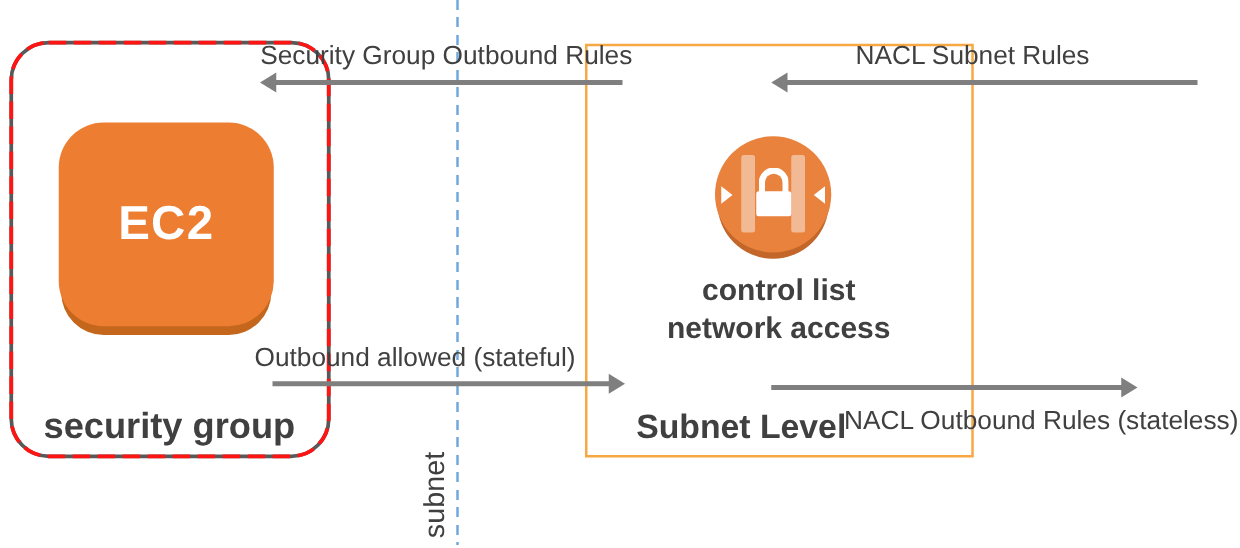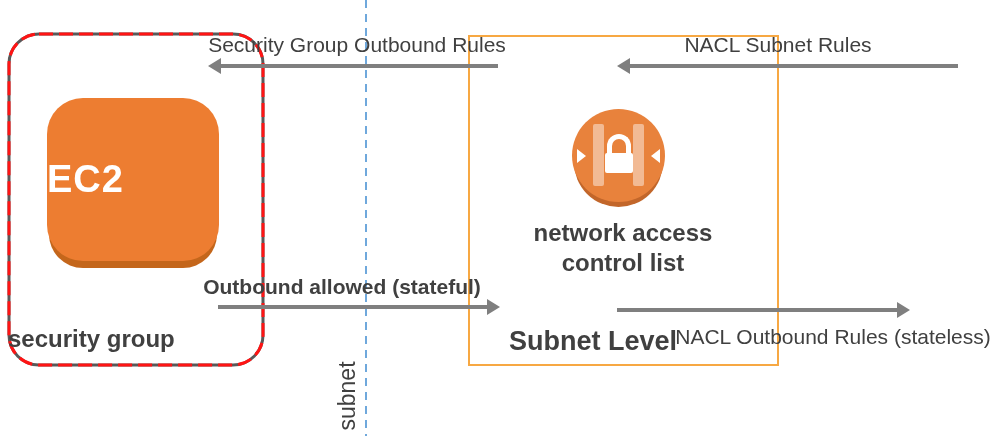--- a/index.html
+++ b/index.html
@@ -27,34 +27,34 @@
   .sg-svg { position: absolute; left: 5px; top: 30px; }
 
   
   .ec2 {
     position: absolute;
     left: 47px; top: 98px;
     width: 172px; height: 163px;
     background: var(--ec2-orange, #ed7d31);
     border-radius: 36px;
     box-shadow: 0 9px 0 -2px var(--ec2-shadow, #c4661b);
-    display: flex; align-items: center; 
+    display: flex; align-items: center; justify-content: center;
   }
   .ec2-label {
     color: #ffffff;
     font-size: 38px;
     font-weight: bold;
     letter-spacing: 1px;
   }
 
   .sg-caption {
     position: absolute;
     left: 8px; top: 325px; width: 255px;
-    text-align: left;
-    font-size: 24px; font-weight: bold;
+    text-align: center;
+    font-size: 29px; font-weight: bold;
     color: var(--text-dark, #404040);
   }
 
   
   .subnet-box {
     position: absolute;
     left: 468px; top: 35px;
     width: 311px; height: 331px;
     border: 2px solid var(--subnet-orange, #f7a843);
     box-sizing: border-box;
@@ -186,29 +186,29 @@
 
   <div class="nacl-icon">
     <div class="nacl-bar left"></div>
     <div class="nacl-bar right"></div>
     <div class="nacl-tri left"></div>
     <div class="nacl-tri right"></div>
     <div class="lock-shackle"></div>
     <div class="lock-body"></div>
   </div>
   <div class="nacl-caption">
+    <div>control list</div>
     <div>network access</div>
-    <div>control list</div>
   </div>
 
   <div class="arrow-label" style="left:357px; top:33px;">Security Group Outbound Rules</div>
   <div class="arrow left" style="left:220px; top:64px; width:278px;"></div>
 
   <div class="arrow-label" style="left:778px; top:33px;">NACL Subnet Rules</div>
   <div class="arrow left" style="left:629px; top:64px; width:329px;"></div>
 
-  <div class="arrow-label" style="left:342px; top:275px;font-weight:bold;">Outbound allowed (stateful)</div>
+  <div class="arrow-label" style="left:332px; top:275px;">Outbound allowed (stateful)</div>
   <div class="arrow right" style="left:218px; top:305px; width:270px;"></div>
 
   <div class="arrow-label" style="left:833px; top:278px;margin-top:47px;">NACL Outbound Rules (stateless)</div>
   <div class="arrow right" style="left:617px; top:308px; width:281px;"></div>
 
 </div>
 
 </body></html>

